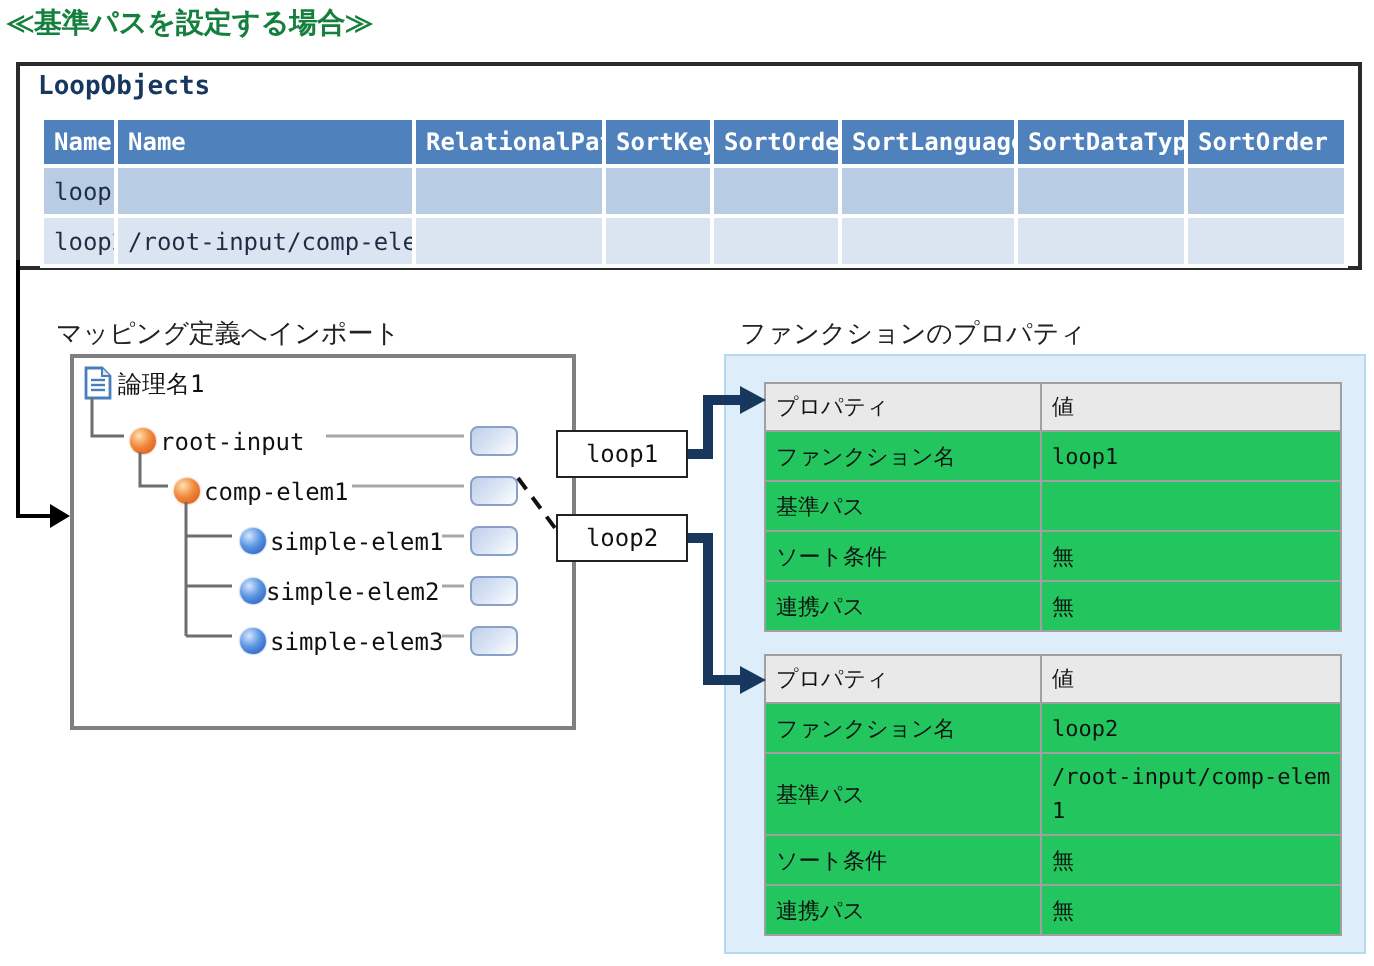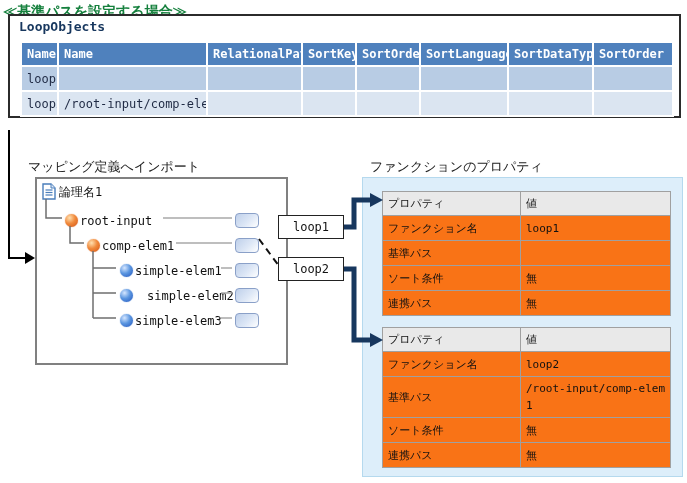--- a/index.html
+++ b/index.html
@@ -12,21 +12,21 @@
     --table-border:#a0a0a0;
     --header-gray:#e9e9e9;
   }
   *{margin:0;padding:0;box-sizing:border-box;}
   body{background:#fff;font-family:"DejaVu Sans Mono","Liberation Mono",monospace;}
   #stage{position:relative;width:687px;height:483px;background:#fff;overflow:hidden;}
 
   .title{position:absolute;left:3px;top:3px;font-size:14px;font-weight:bold;color:#15803d;letter-spacing:0;}
 
   
-  .loopbox{position:absolute;left:8px;top:14px;width:673px;height:104px;border:2px solid #2b2b2b;background:#fff;}
+  .loopbox{position:absolute;left:8px;top:31px;width:673px;height:104px;border:2px solid #2b2b2b;background:#fff;}
   .loopbox-label{position:absolute;left:9px;top:3px;font-size:13px;font-weight:bold;color:var(--accent-navy);}
   table.loop-table{position:absolute;left:10px;top:27px;width:652px;border-collapse:collapse;table-layout:fixed;font-size:12px;}
   table.loop-table th{background:var(--header-blue);color:#fff;font-weight:bold;text-align:left;height:23px;padding:0 0 0 5px;border:2px solid #fff;border-top:none;white-space:nowrap;overflow:hidden;}
   table.loop-table td{height:25px;padding:0 0 0 5px;border:2px solid #fff;color:#1f2a44;white-space:nowrap;overflow:hidden;}
   table.loop-table tr.r0 td{background:var(--row-blue-dark);}
   table.loop-table tr.r1 td{background:var(--row-blue-light);}
 
   .sec-label{position:absolute;font-size:13px;color:#222;}
 
   
@@ -36,21 +36,21 @@
   .ball.composite{background:radial-gradient(circle at 35% 30%,#ffe0b0,#f08a3c 45%,#d85c1a 90%);box-shadow:0 0 1px #e87830;}
   .ball.simple{background:radial-gradient(circle at 35% 30%,#d5e6ff,#5b96e0 45%,#2a5fc4 90%);box-shadow:0 0 1px #4a80d0;}
   .handle{position:absolute;width:24px;height:15px;border:1px solid #8aa0c8;border-radius:4px;background:linear-gradient(135deg,#bfd0ea 0%,#dde7f6 55%,#ffffff 100%);}
 
   .loop-tag{position:absolute;width:66px;height:24px;border:1px solid #222;background:#fff;font-size:12px;color:#111;text-align:center;line-height:22px;z-index:6;}
 
   
   .panel{position:absolute;left:362px;top:177px;width:321px;height:300px;background:var(--panel-blue);border:1px solid var(--panel-border);}
   table.prop-table{position:absolute;width:288px;border-collapse:collapse;table-layout:fixed;font-size:11px;background:#fff;}
   table.prop-table th{background:var(--header-gray);font-weight:normal;text-align:left;height:24px;padding:0 0 0 5px;border:1px solid var(--table-border);color:#111;}
-  table.prop-table td{background:#f97316;height:25px;padding:1px 3px 1px 5px;border:1px solid var(--table-border);color:#111;word-break:break-all;line-height:17px;vertical-align:middle;}
+  table.prop-table td{background:#22c55e;height:25px;padding:1px 3px 1px 5px;border:1px solid var(--table-border);color:#111;word-break:break-all;line-height:17px;vertical-align:middle;}
 
   svg.overlay{position:absolute;left:0;top:0;z-index:5;pointer-events:none;}
   .flow-line{stroke:#000;stroke-width:2;fill:none;}
   .flow-head{fill:#000;}
   .navy-line{stroke:var(--accent-navy);stroke-width:5;fill:none;}
   .navy-head{fill:var(--accent-navy);}
   .tree-line{stroke:#6e6e6e;stroke-width:1.5;fill:none;}
   .lead-line{stroke:#a8a8a8;stroke-width:1.5;fill:none;}
   .dash-line{stroke:#111;stroke-width:2;stroke-dasharray:7 5;fill:none;}
   .doc-svg{position:absolute;left:5px;top:4px;}
@@ -129,21 +129,21 @@
 
     <span class="ball composite" style="left:50px;top:60px;"></span>
     <div class="tree-item" style="left:65px;top:60px;">comp-elem1</div>
     <span class="handle" style="left:198px;top:59px;"></span>
 
     <span class="ball simple" style="left:83px;top:85px;"></span>
     <div class="tree-item" style="left:98px;top:85px;">simple-elem1</div>
     <span class="handle" style="left:198px;top:84px;"></span>
 
     <span class="ball simple" style="left:83px;top:110px;"></span>
-    <div class="tree-item" style="left:110px;top:110px;">simple-elem2</div>
+    <div class="tree-item" style="left:96px;top:110px;">simple-elem2</div>
     <span class="handle" style="left:198px;top:109px;"></span>
 
     <span class="ball simple" style="left:83px;top:135px;"></span>
     <div class="tree-item" style="left:98px;top:135px;">simple-elem3</div>
     <span class="handle" style="left:198px;top:134px;"></span>
   </div>
 
   <div class="loop-tag" style="left:278px;top:215px;">loop1</div>
   <div class="loop-tag" style="left:278px;top:257px;">loop2</div>
 

